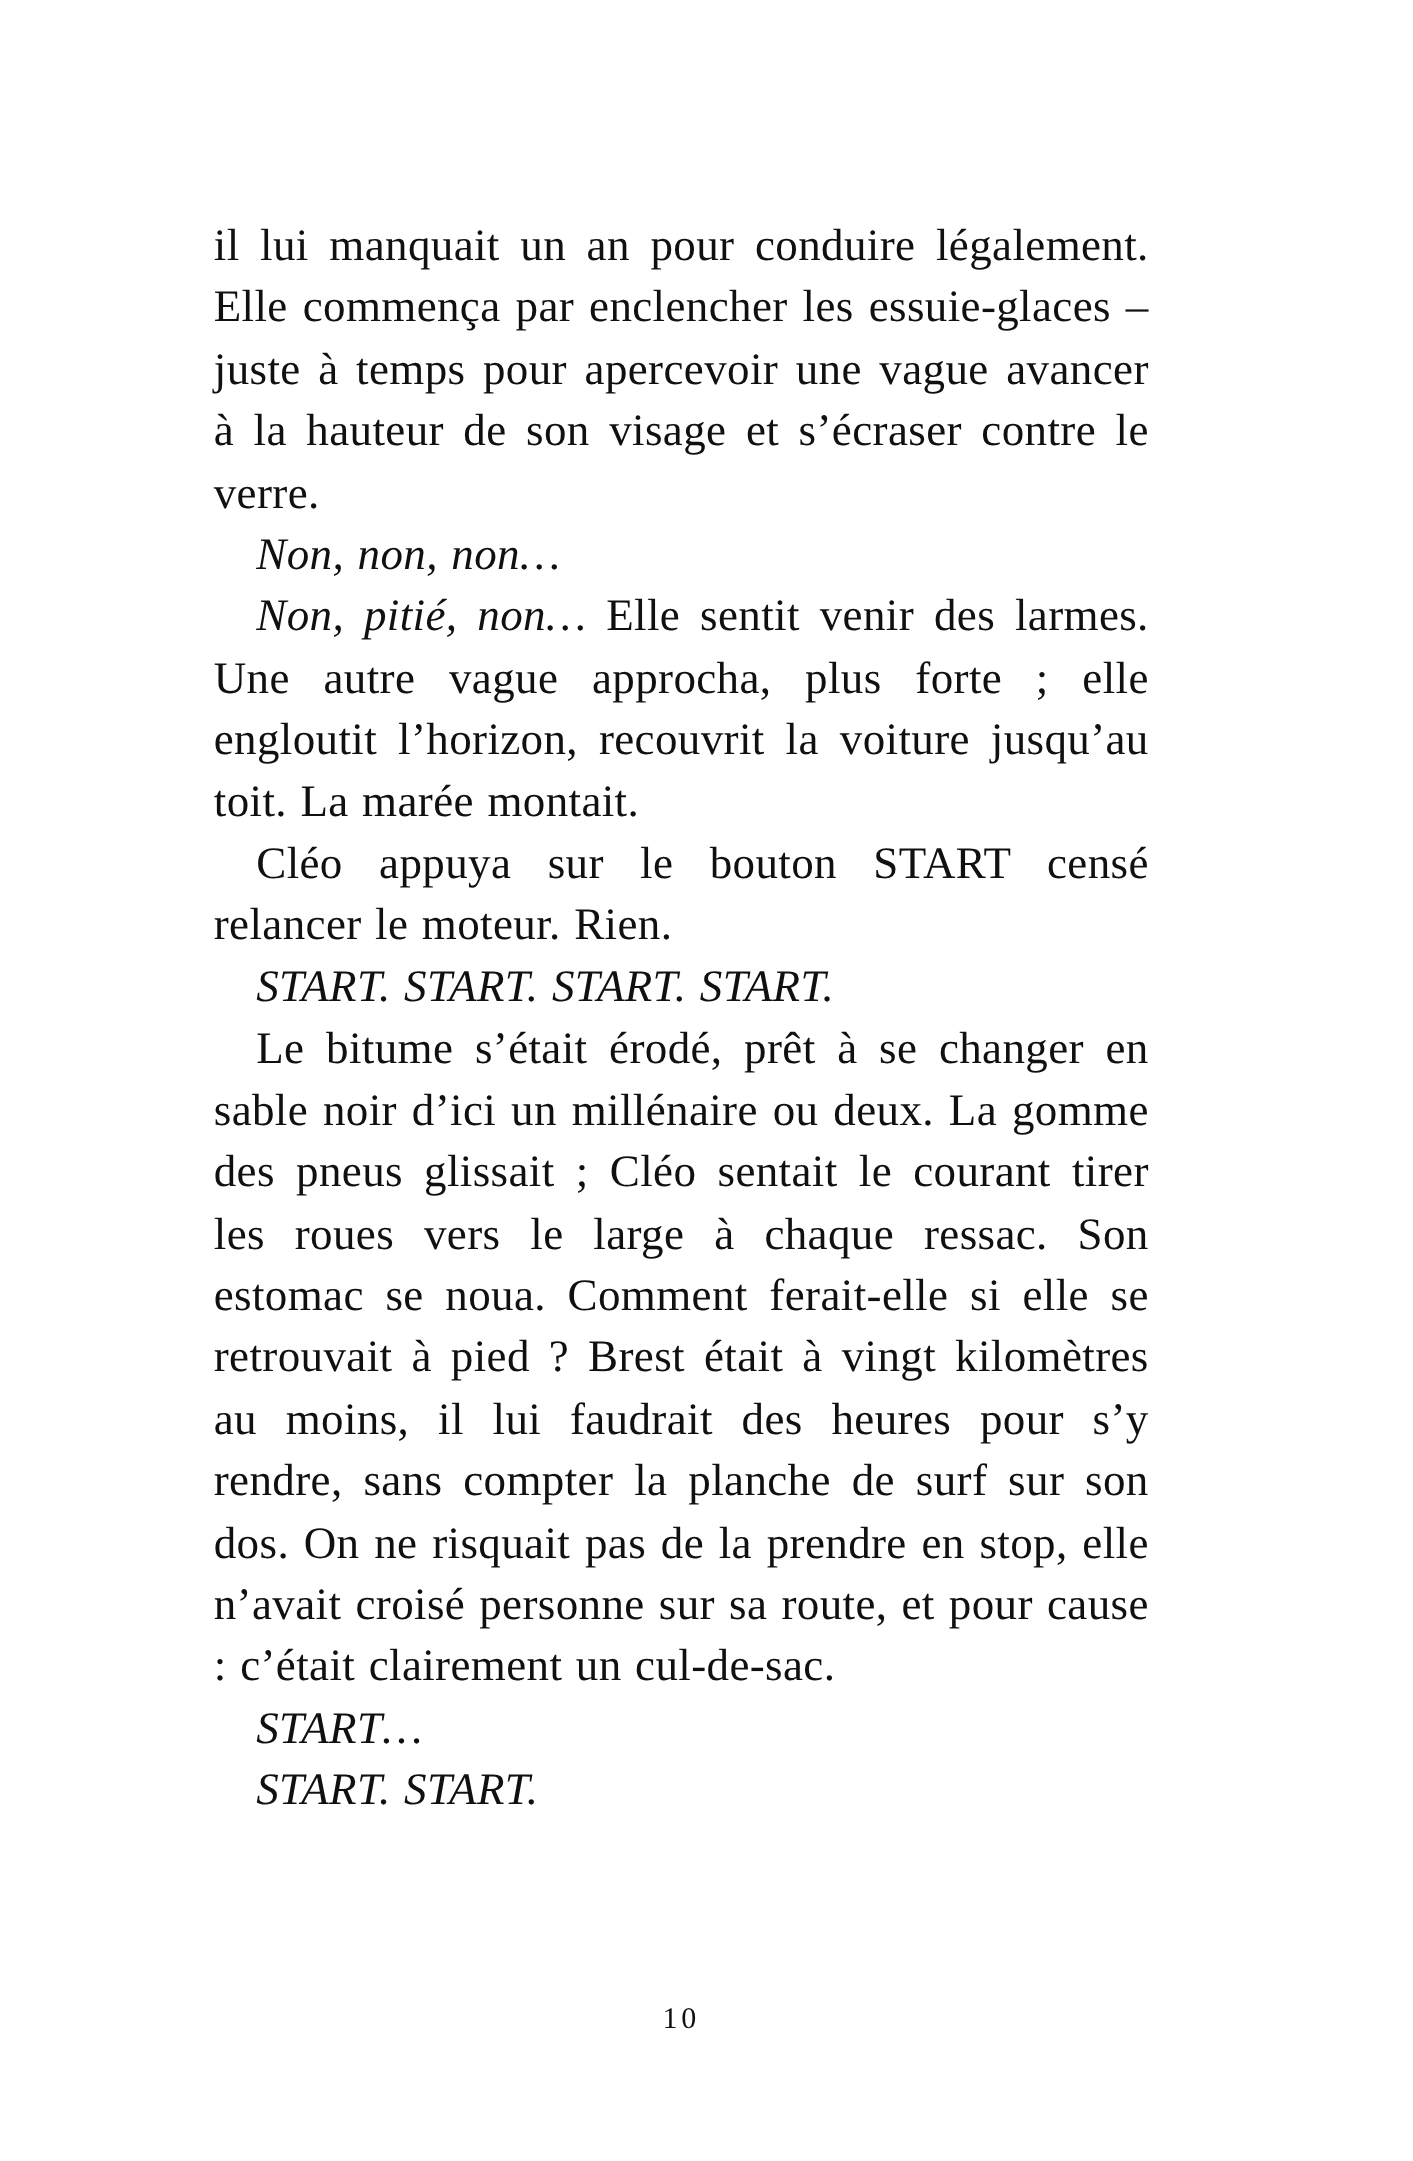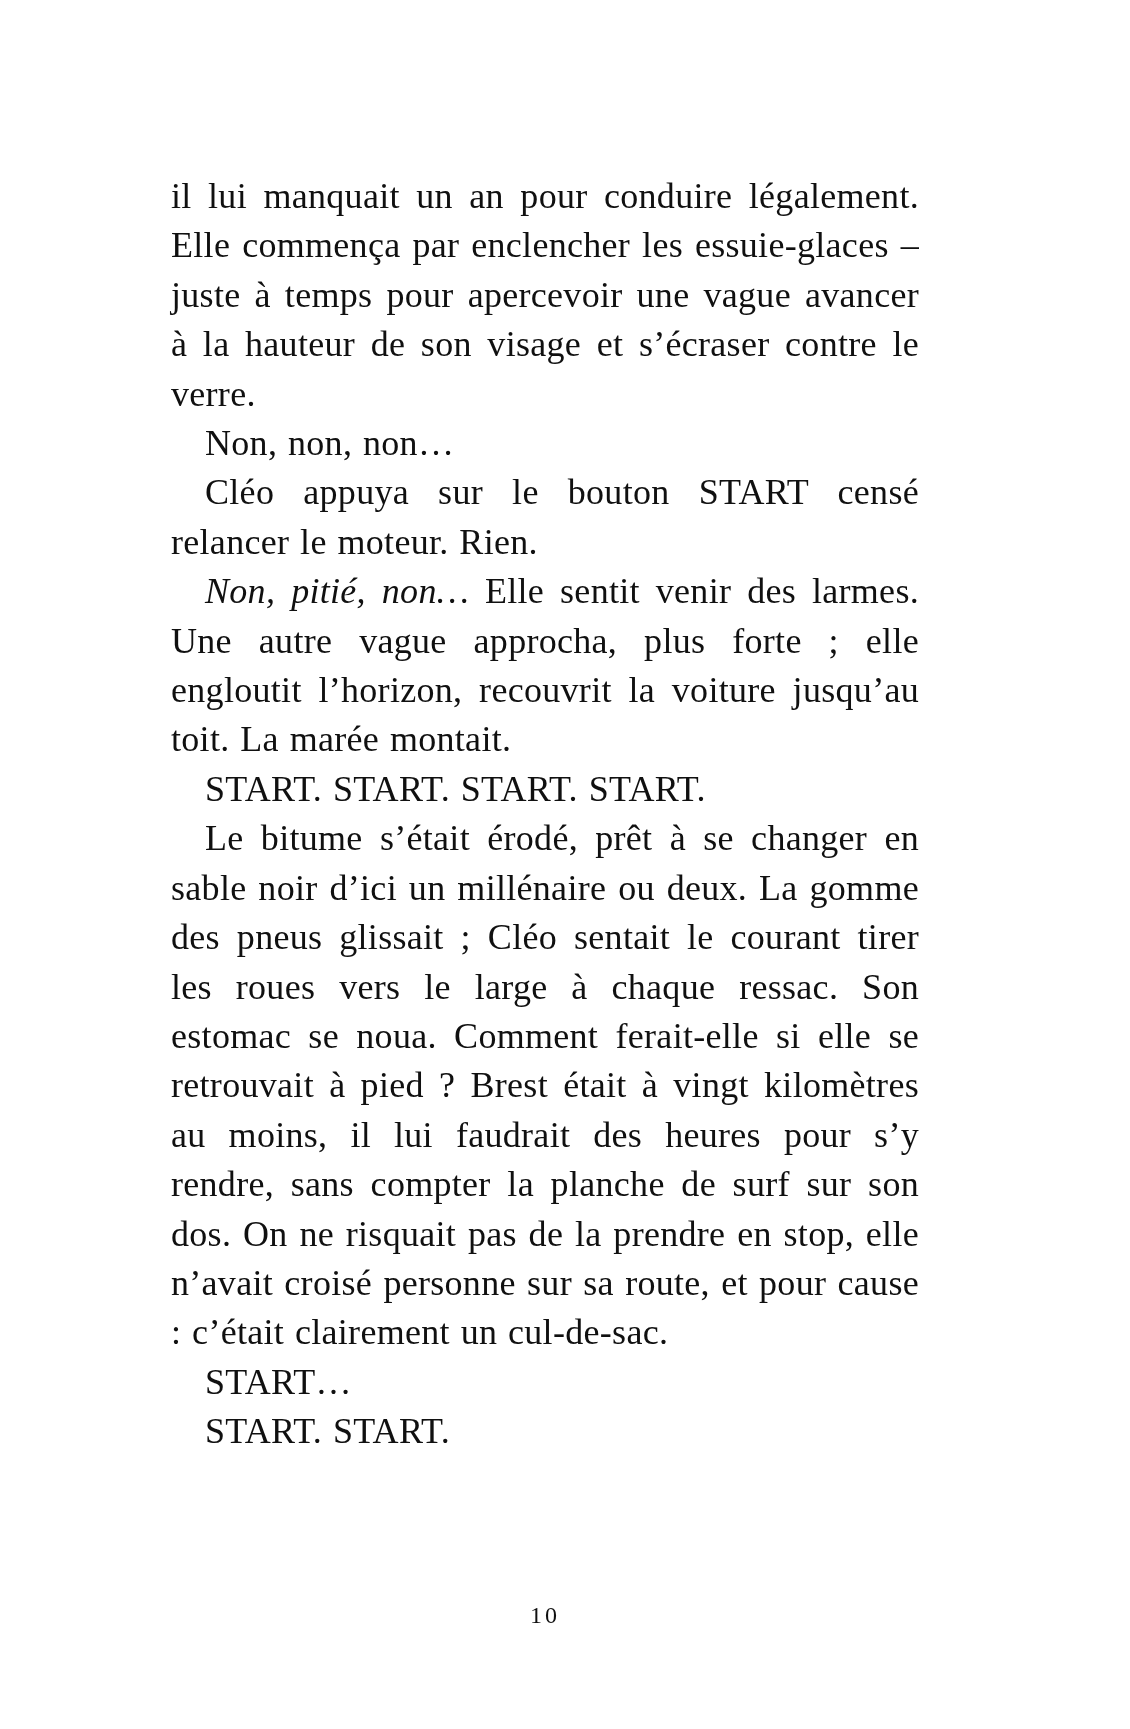--- a/index.html
+++ b/index.html
@@ -33,20 +33,21 @@
     margin-top:16px;
   }
   .text-block p{
     margin:0;
     padding:0;
   }
   p.indented{
     text-indent:34px;
   }
   .thought{
+    font-style:italic;
   }
   .folio{
     position:absolute;
     left:171px;
     top:1602px;
     width:748px;
     text-align:center;
     font-size:24px;
     letter-spacing:3px;
     color:var(--ink);
@@ -56,23 +57,23 @@
 <body>
 
 <main class="page">
 
   <section class="text-block">
 
     <p>il lui manquait un an pour conduire légalement. Elle commença par enclencher les essuie-glaces – juste à temps pour apercevoir une vague avancer à la hauteur de son visage et s’écraser contre le verre.</p>
 
     <p class="indented thought">Non, non, non…</p>
 
+    <p class="indented"><em class="thought">Non, pitié, non…</em><span> Elle sentit venir des larmes. Une autre vague approcha, plus forte ; elle engloutit l’horizon, recouvrit la voiture jusqu’au toit. La marée montait.</span></p>
+
     <p class="indented">Cléo appuya sur le bouton START censé relancer le moteur. Rien.</p>
-
-    <p class="indented"><em class="thought">Non, pitié, non…</em><span> Elle sentit venir des larmes. Une autre vague approcha, plus forte ; elle engloutit l’horizon, recouvrit la voiture jusqu’au toit. La marée montait.</span></p>
 
     <p class="indented thought">START. START. START. START.</p>
 
     <p class="indented">Le bitume s’était érodé, prêt à se changer en sable noir d’ici un millénaire ou deux. La gomme des pneus glissait ; Cléo sentait le courant tirer les roues vers le large à chaque ressac. Son estomac se noua. Comment ferait-elle si elle se retrouvait à pied ? Brest était à vingt kilomètres au moins, il lui faudrait des heures pour s’y rendre, sans compter la planche de surf sur son dos. On ne risquait pas de la prendre en stop, elle n’avait croisé personne sur sa route, et pour cause : c’était clairement un cul-de-sac.</p>
 
     <p class="indented thought">START…</p>
 
     <p class="indented thought">START. START.</p>
 
   </section>

